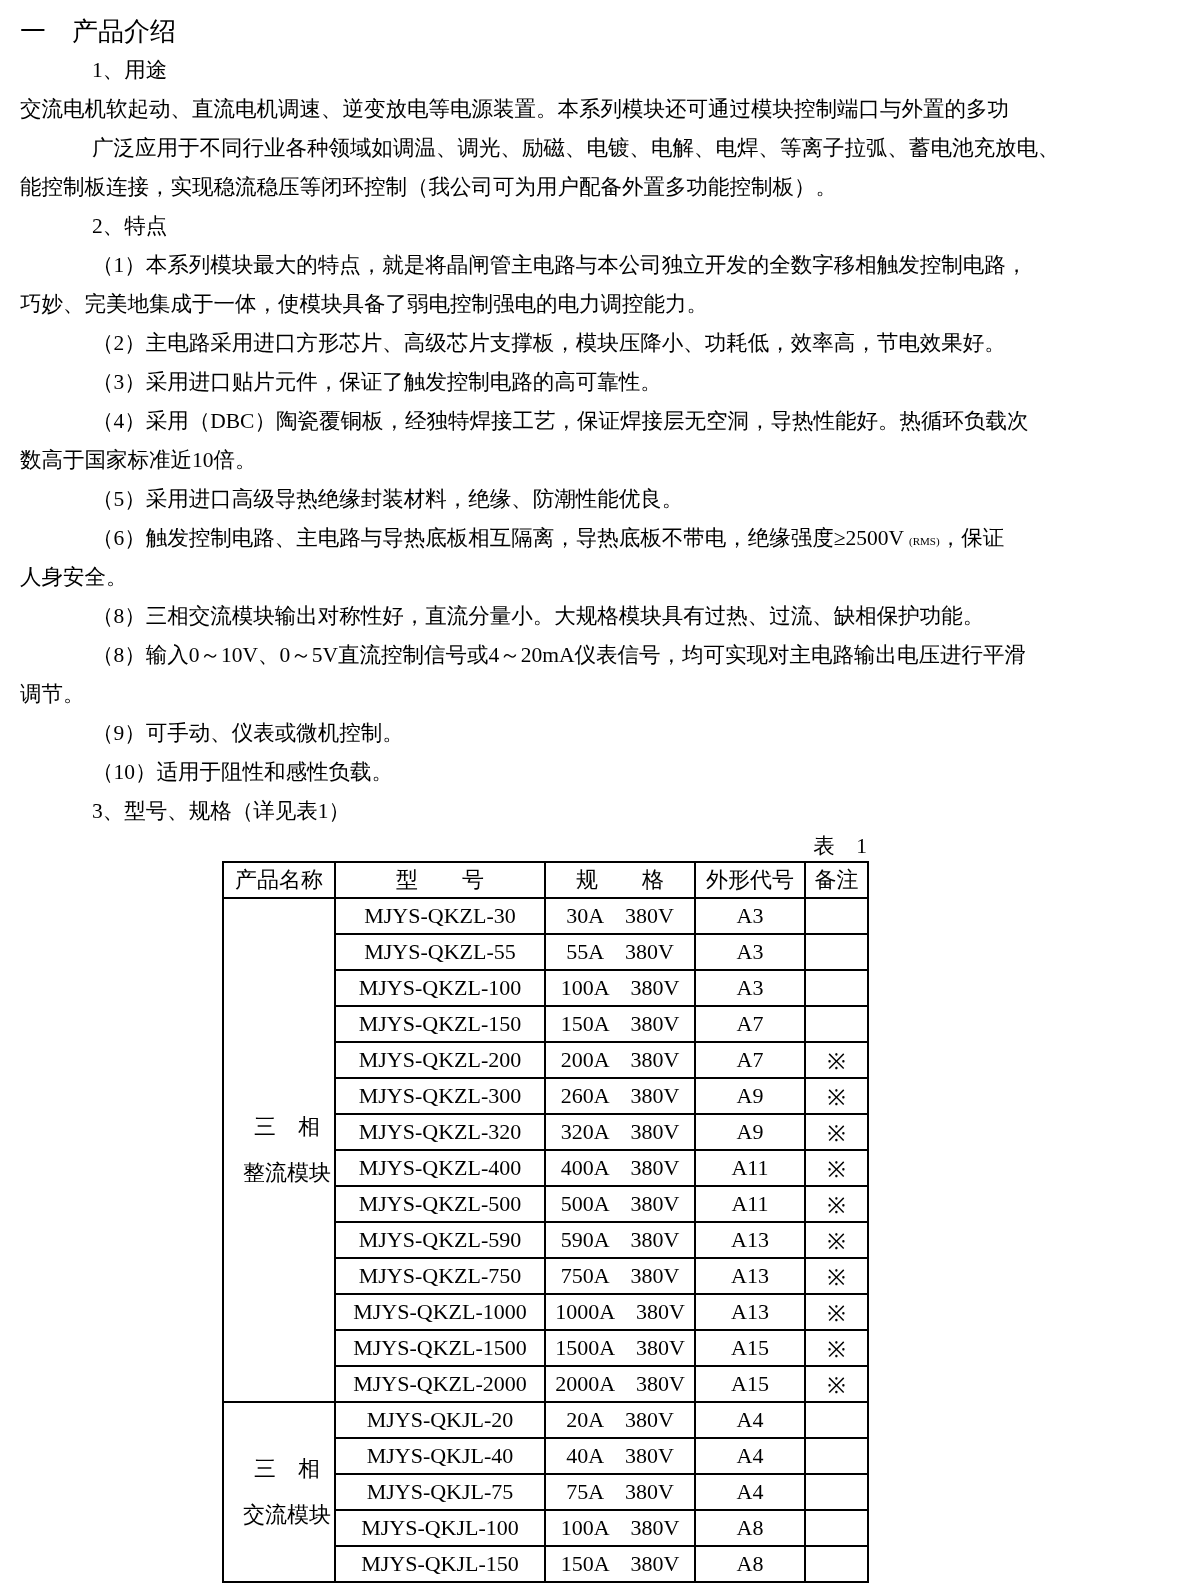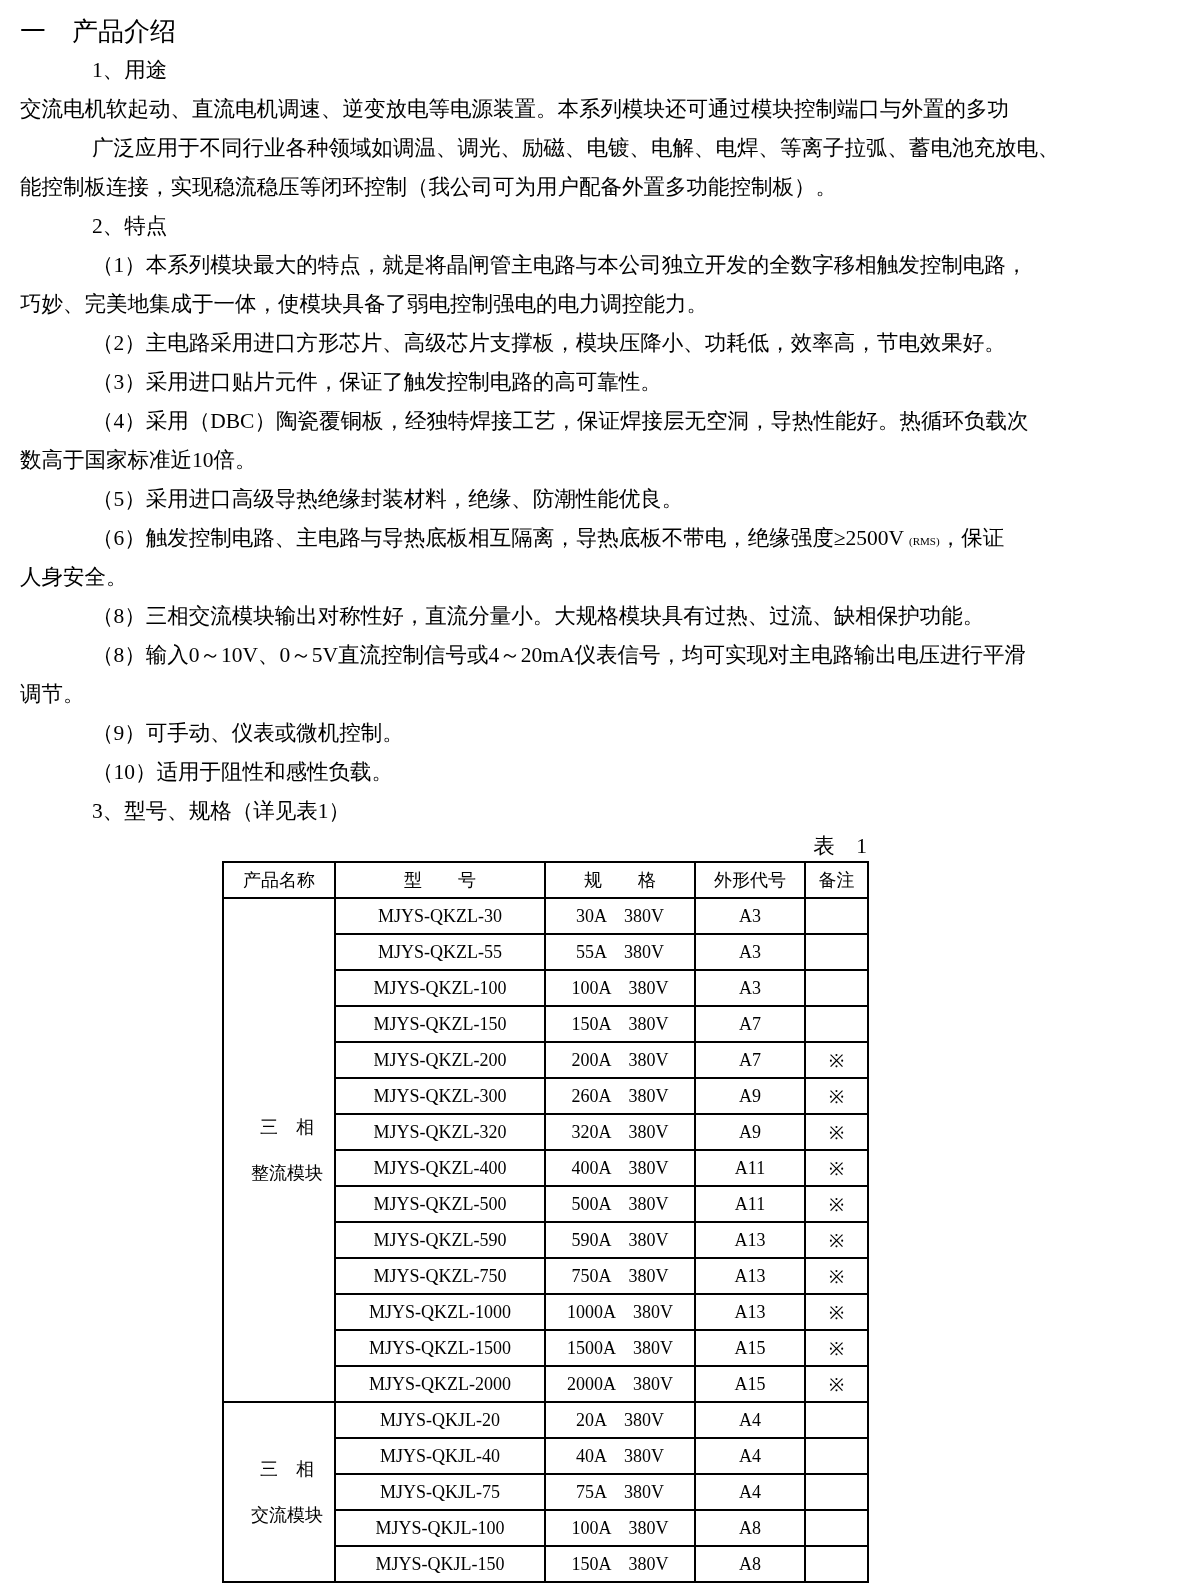--- a/index.html
+++ b/index.html
@@ -42,21 +42,21 @@
     text-align: right;
     font-size: 21.5px;
     height: 30px;
     line-height: 30px;
   }
   table.spec {
     margin-left: 222px;
     border-collapse: collapse;
     table-layout: fixed;
     width: 645px;
-    font-size: 18px;
+    font-size: 22px;
   }
   table.spec col.c0 { width: 112px; }
   table.spec col.c1 { width: 210px; }
   table.spec col.c2 { width: 150px; }
   table.spec col.c3 { width: 110px; }
   table.spec col.c4 { width: 63px; }
   table.spec th, table.spec td {
     border: 2px solid #000000;
     height: 34px;
     padding: 0;

